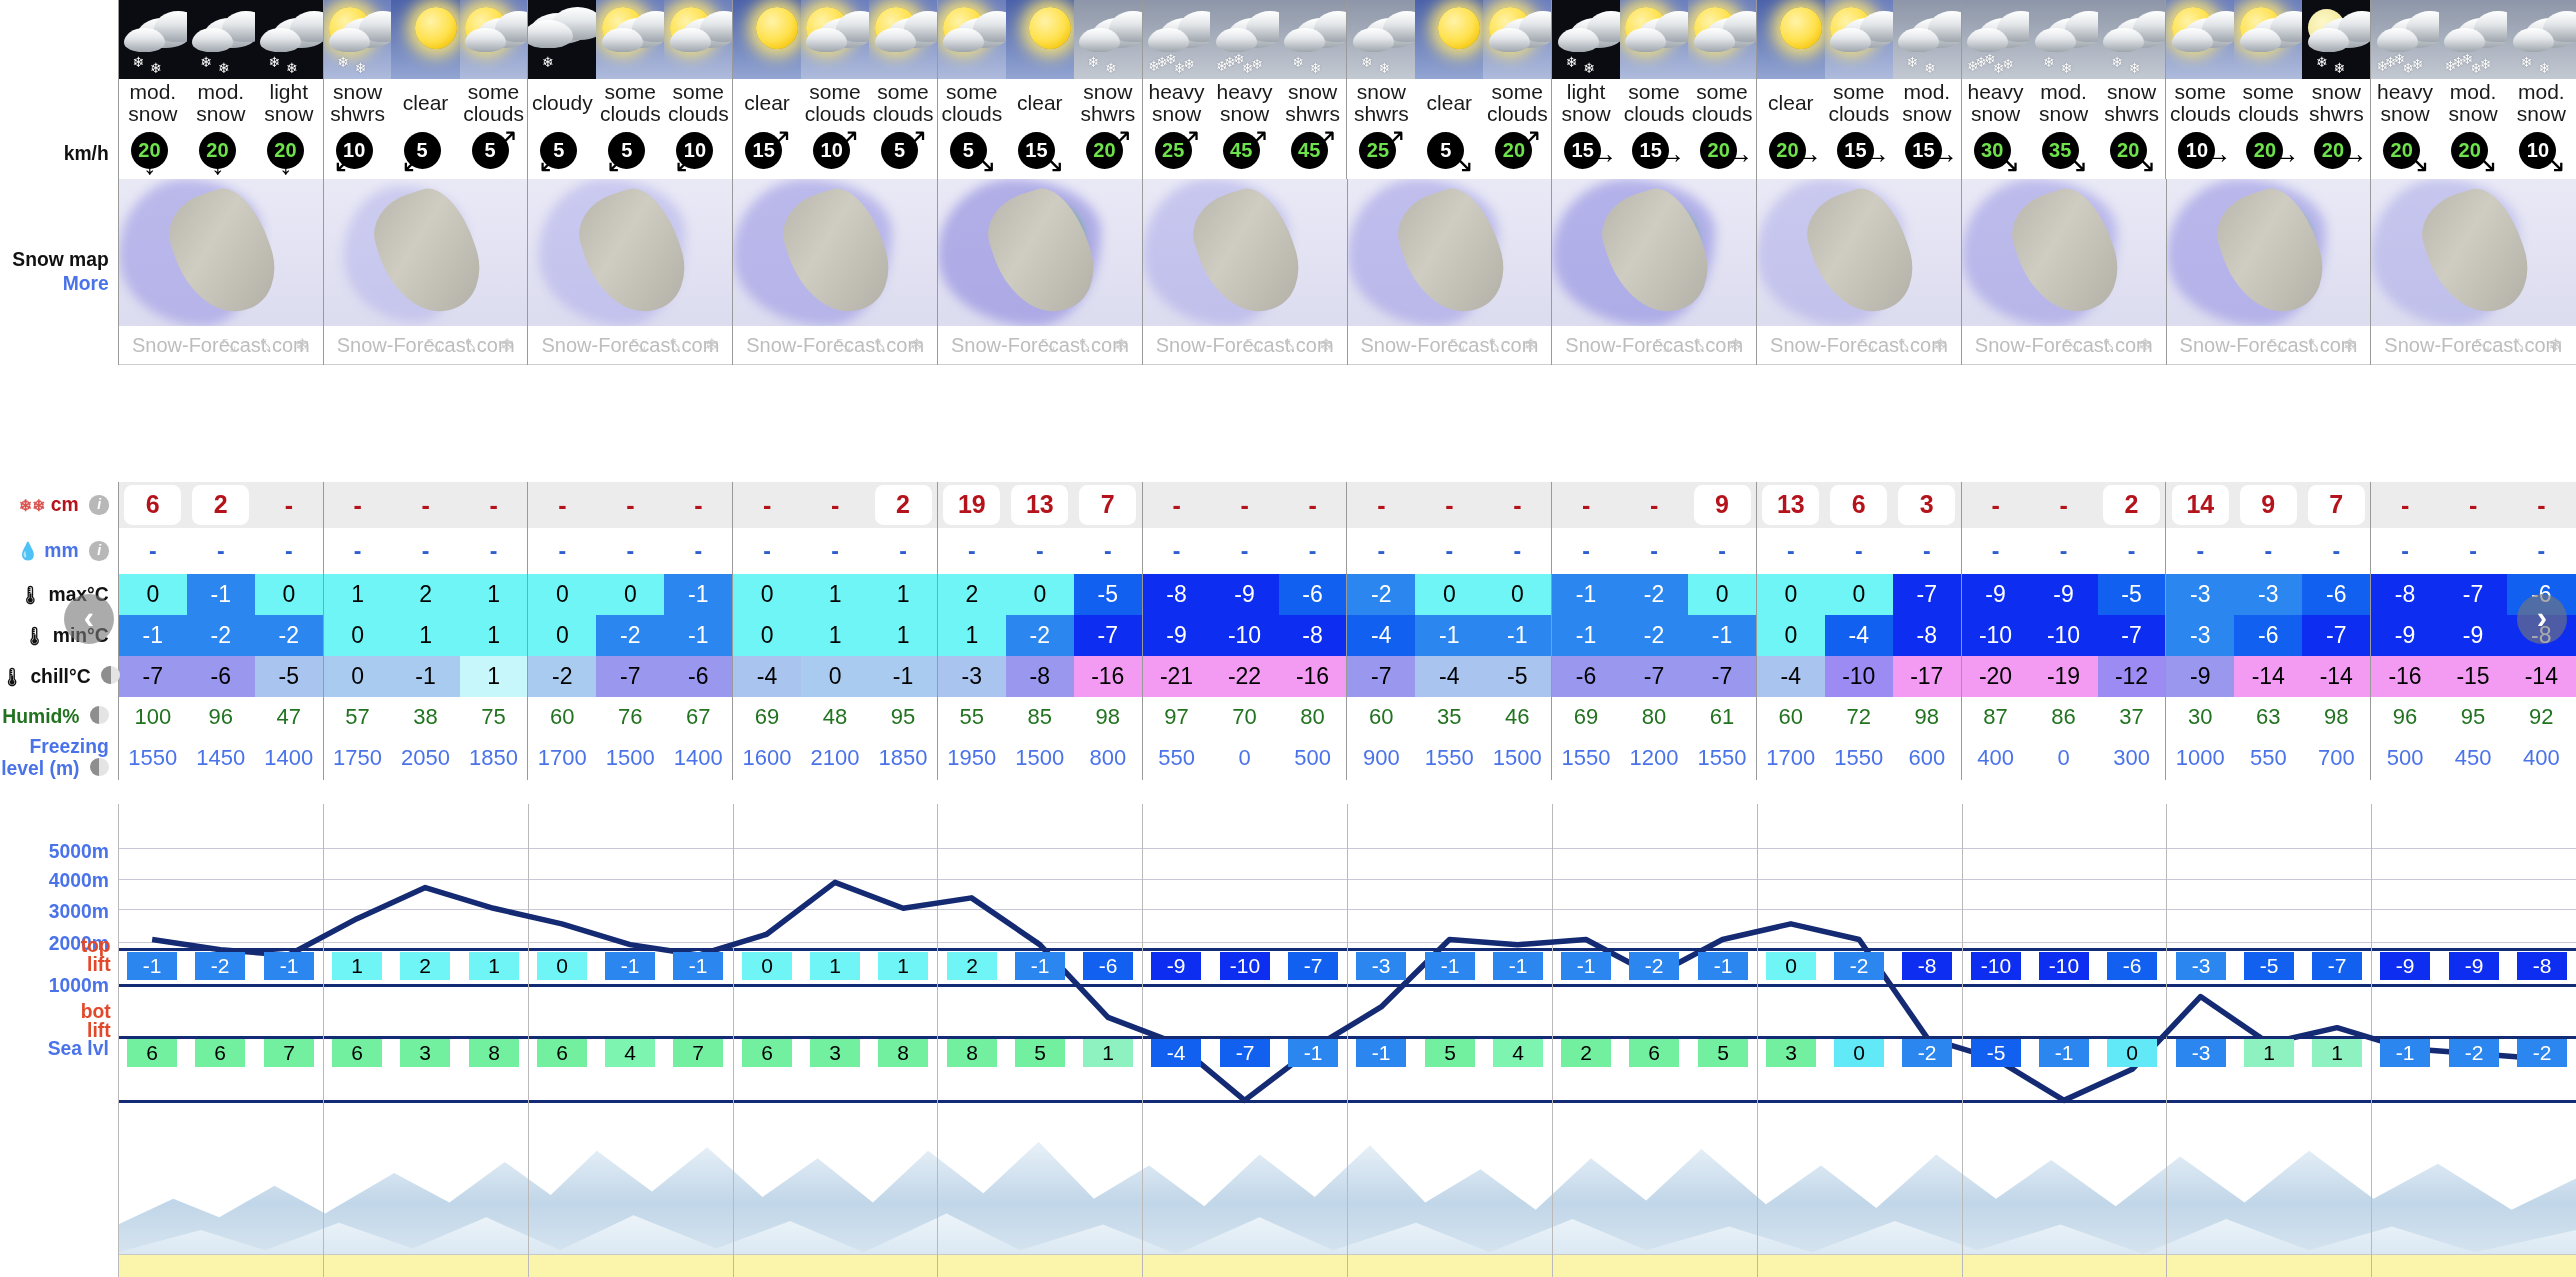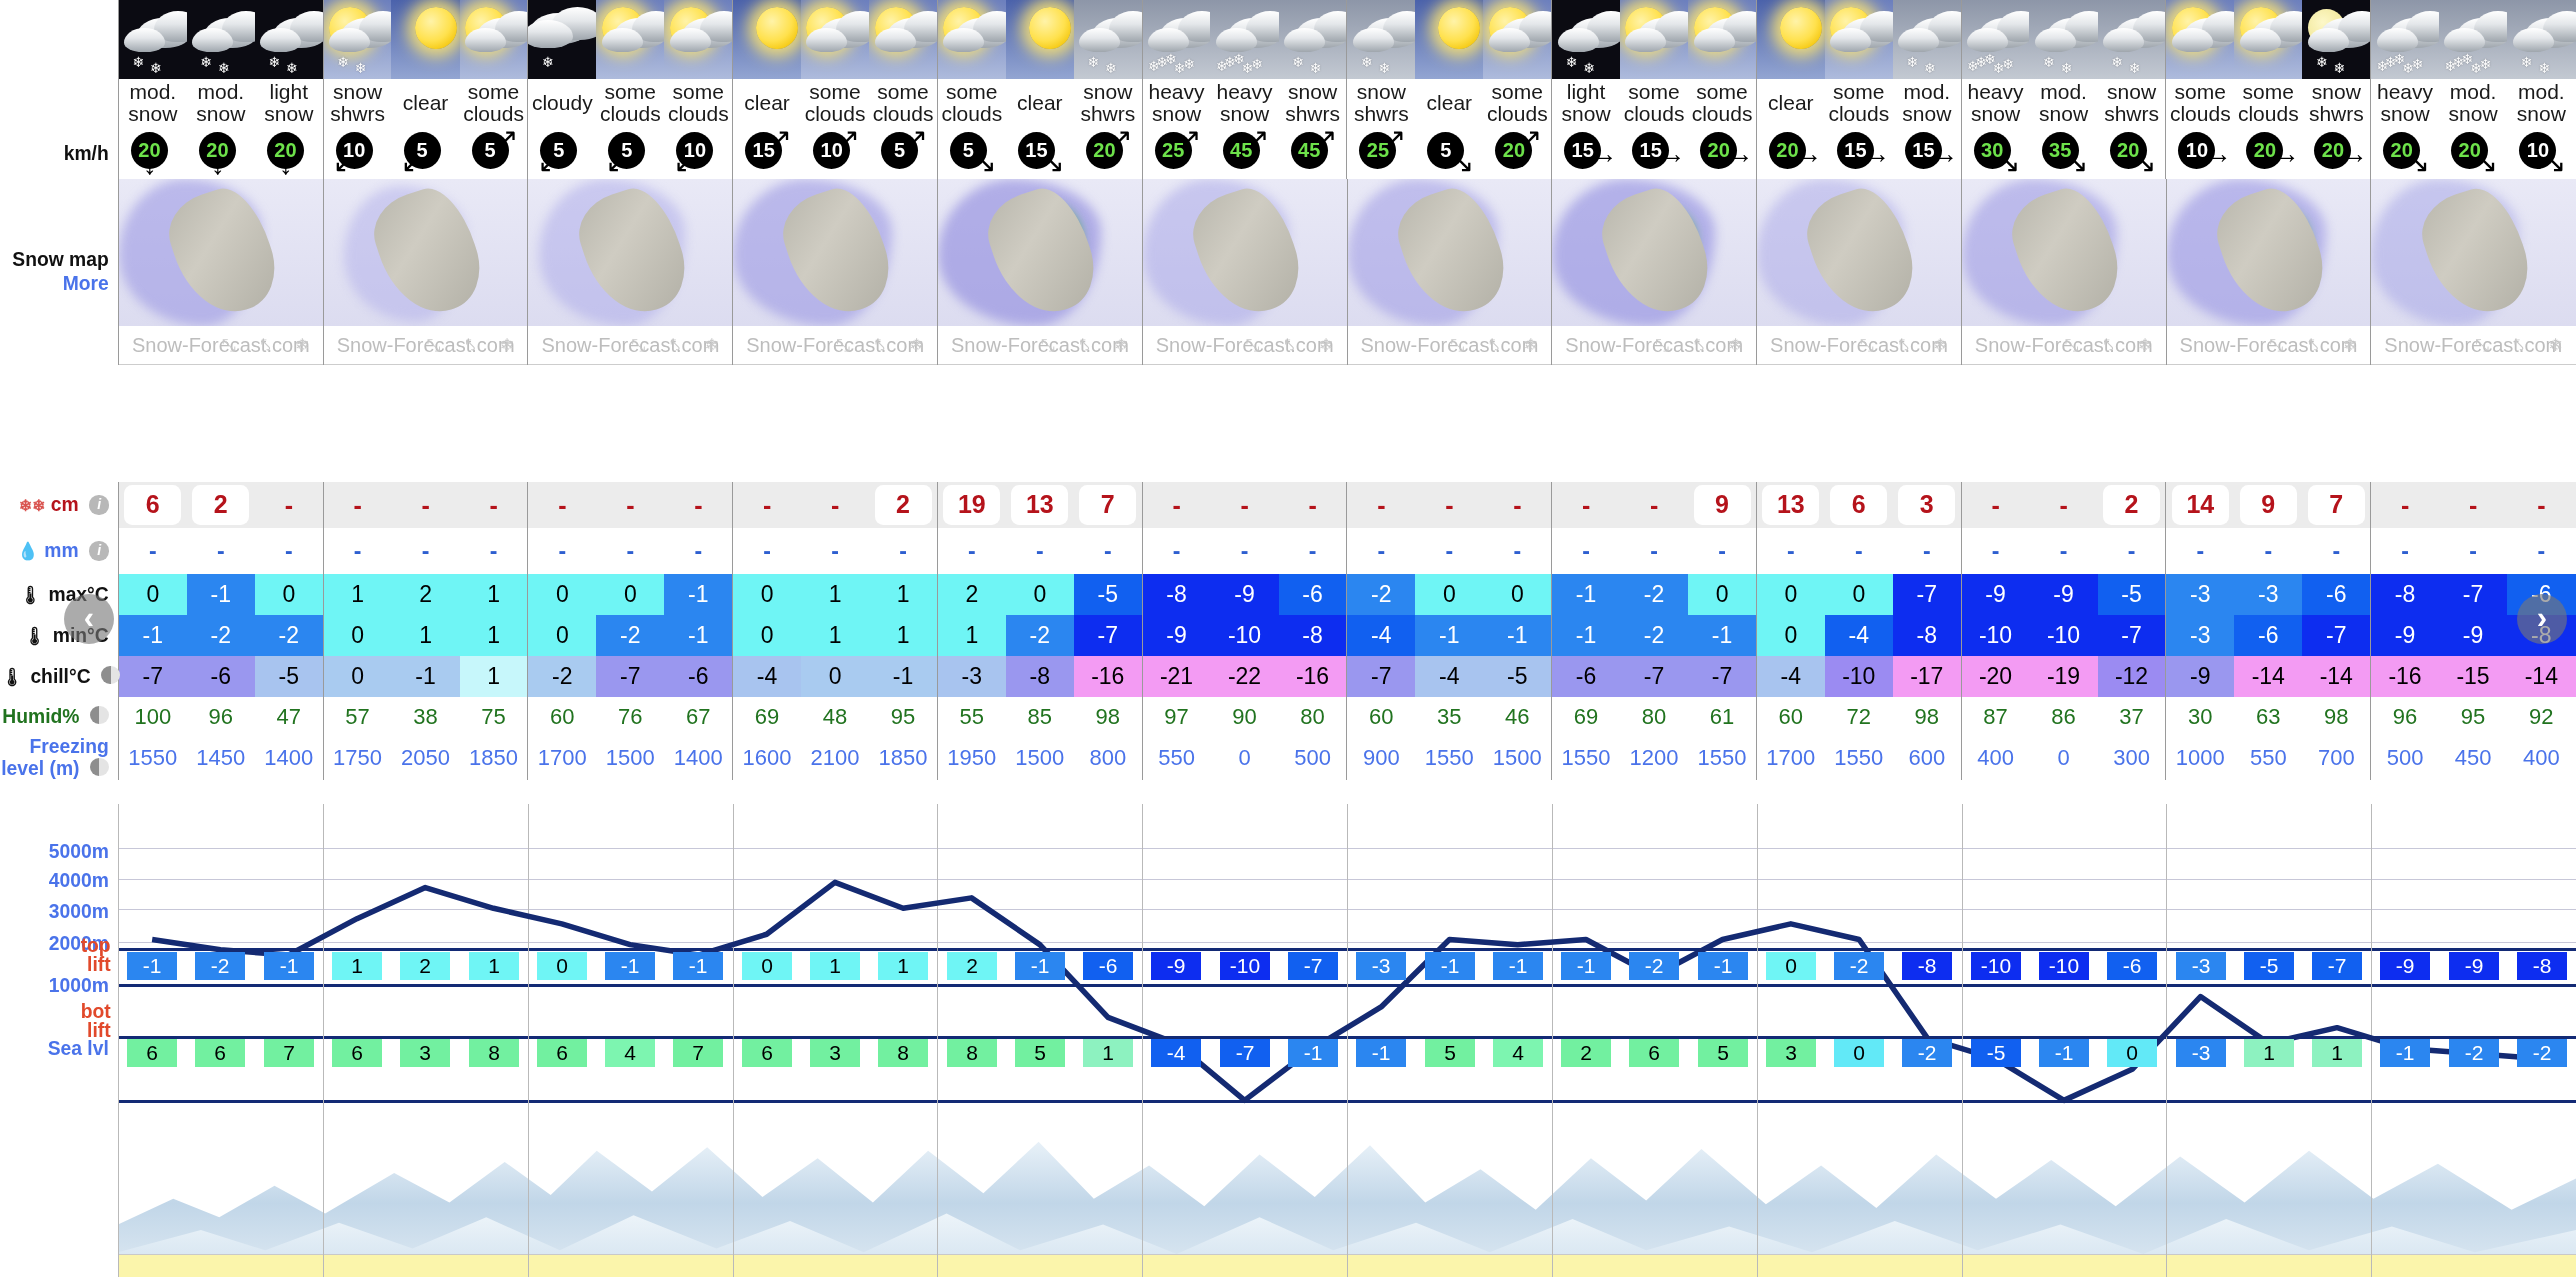--- a/index.html
+++ b/index.html
@@ -1238,21 +1238,21 @@
           <td class="cell daystart"><span>60</span></td>
           <td class="cell"><span>76</span></td>
           <td class="cell"><span>67</span></td>
           <td class="cell daystart"><span>69</span></td>
           <td class="cell"><span>48</span></td>
           <td class="cell"><span>95</span></td>
           <td class="cell daystart"><span>55</span></td>
           <td class="cell"><span>85</span></td>
           <td class="cell"><span>98</span></td>
           <td class="cell daystart"><span>97</span></td>
-          <td class="cell"><span>90</span></td>
+          <td class="cell"><span>70</span></td>
           <td class="cell"><span>80</span></td>
           <td class="cell daystart"><span>60</span></td>
           <td class="cell"><span>35</span></td>
           <td class="cell"><span>46</span></td>
           <td class="cell daystart"><span>69</span></td>
           <td class="cell"><span>80</span></td>
           <td class="cell"><span>61</span></td>
           <td class="cell daystart"><span>60</span></td>
           <td class="cell"><span>72</span></td>
           <td class="cell"><span>98</span></td>

